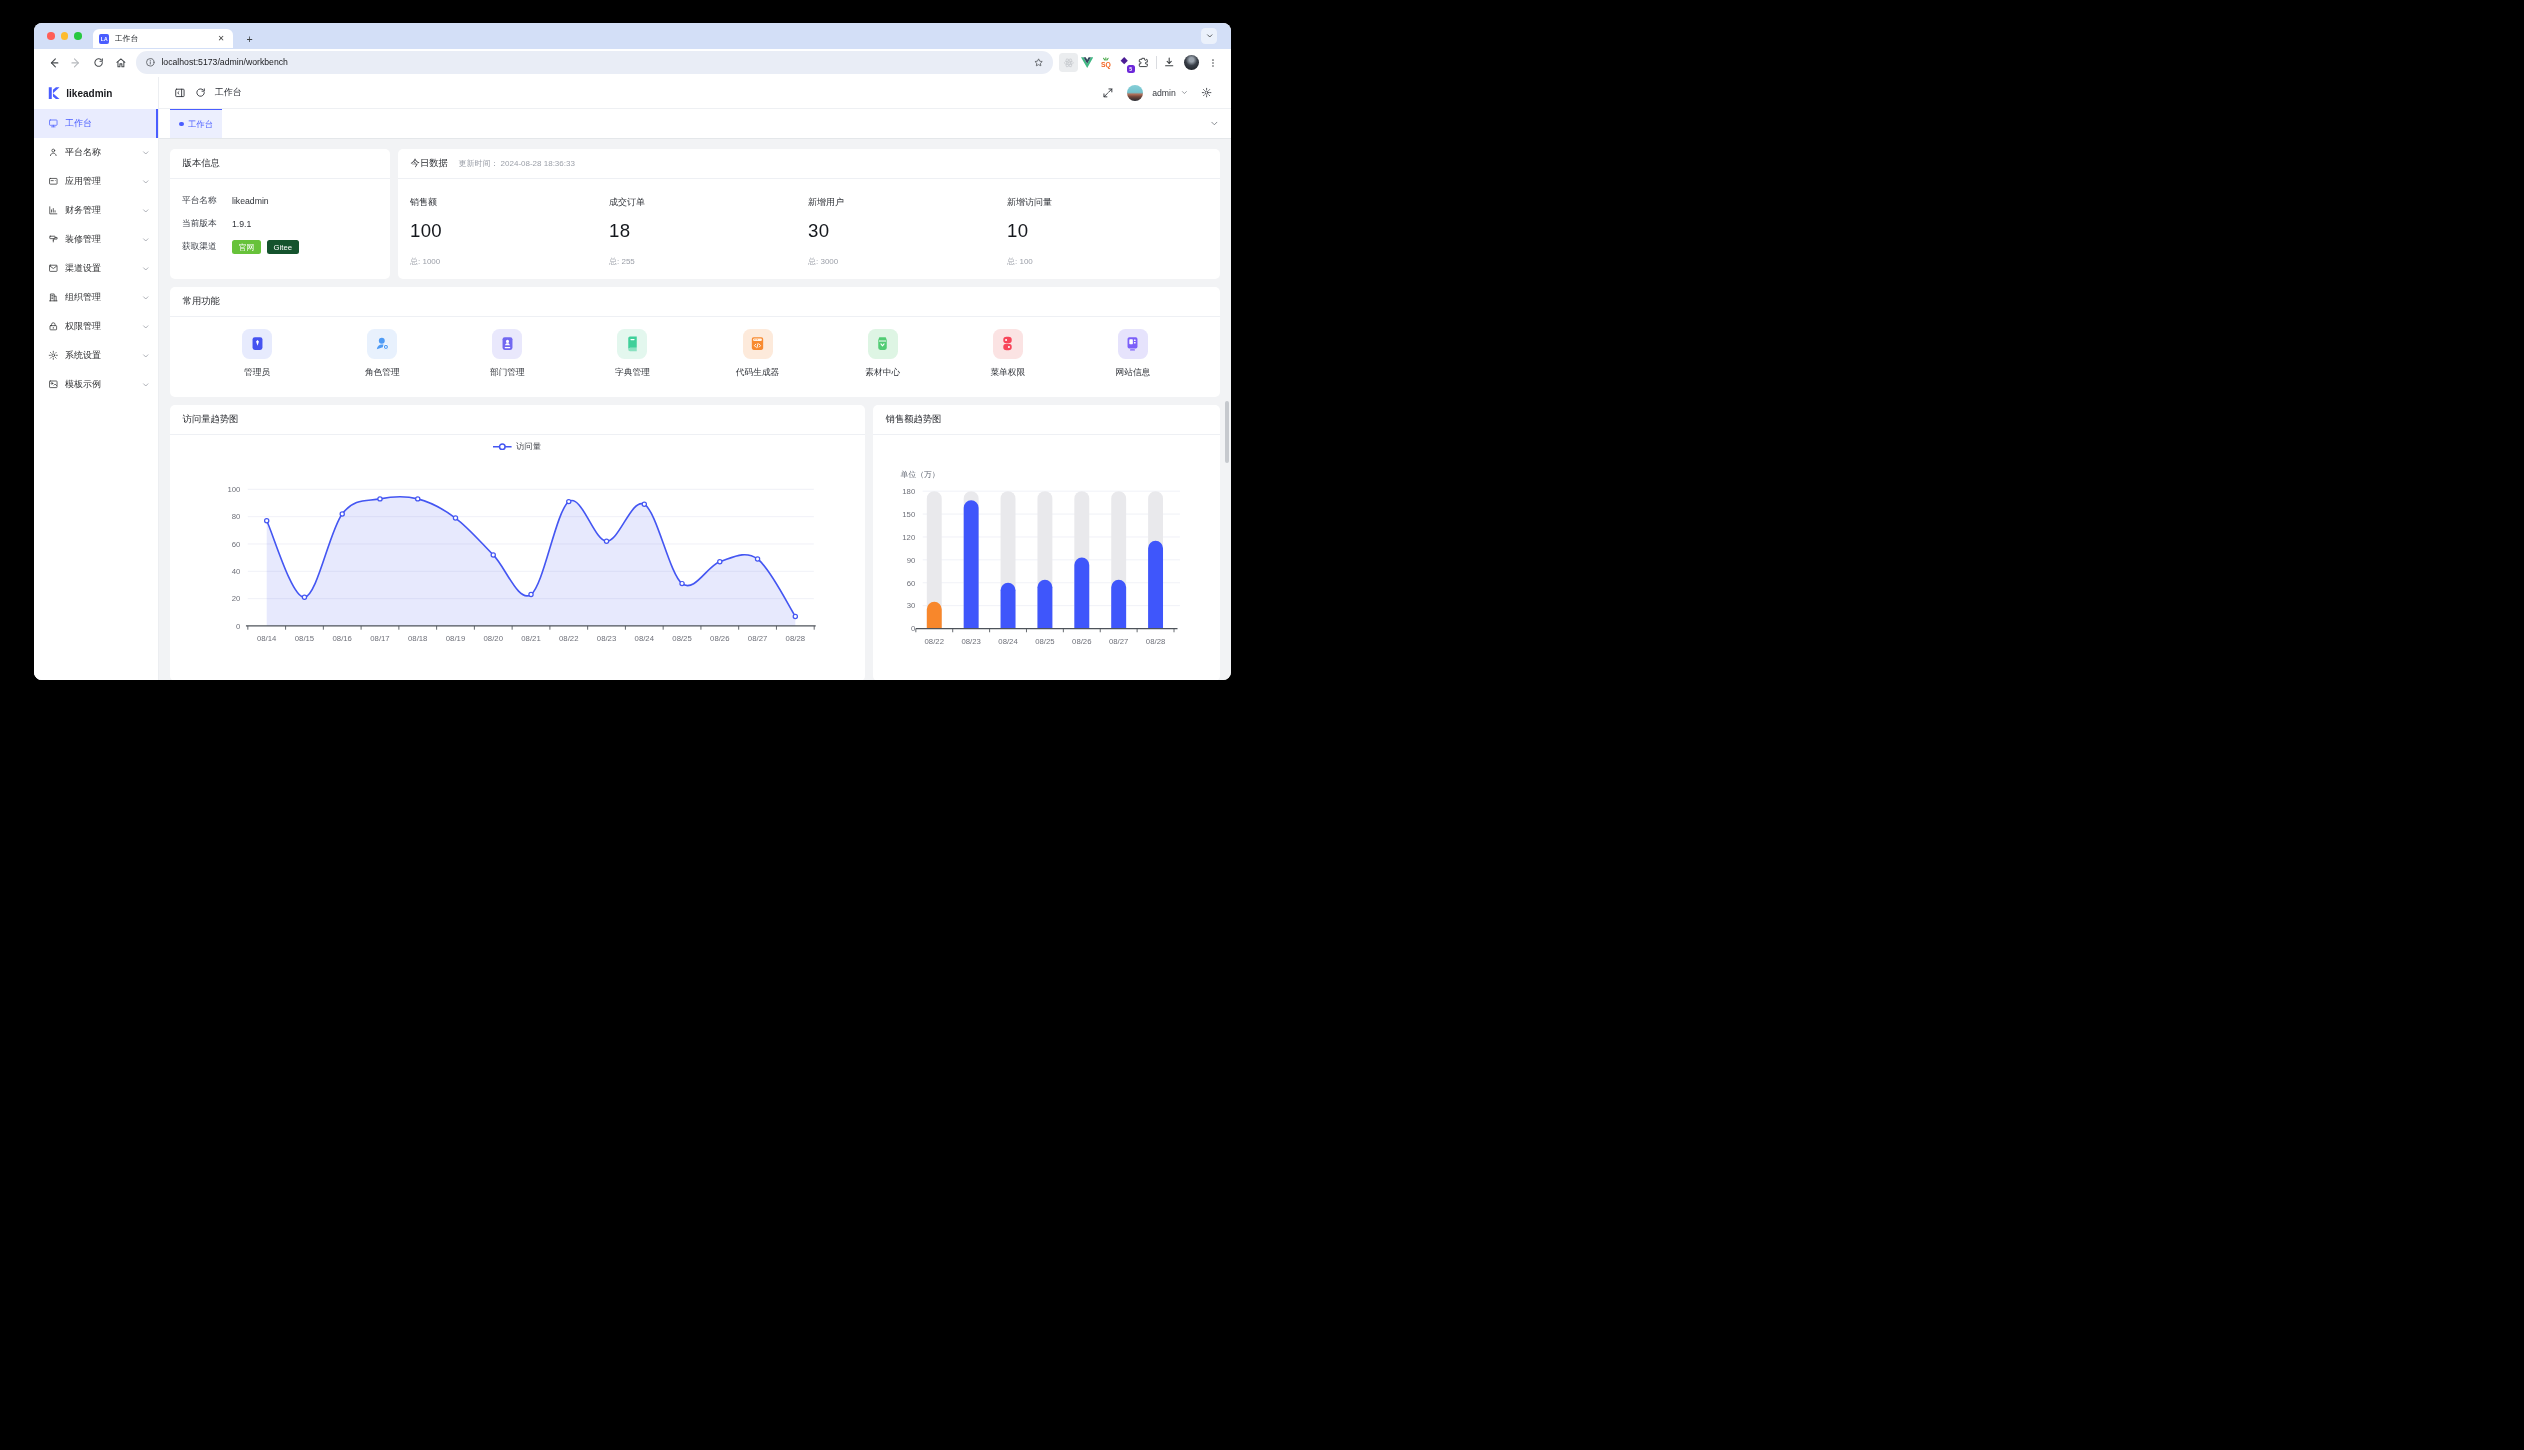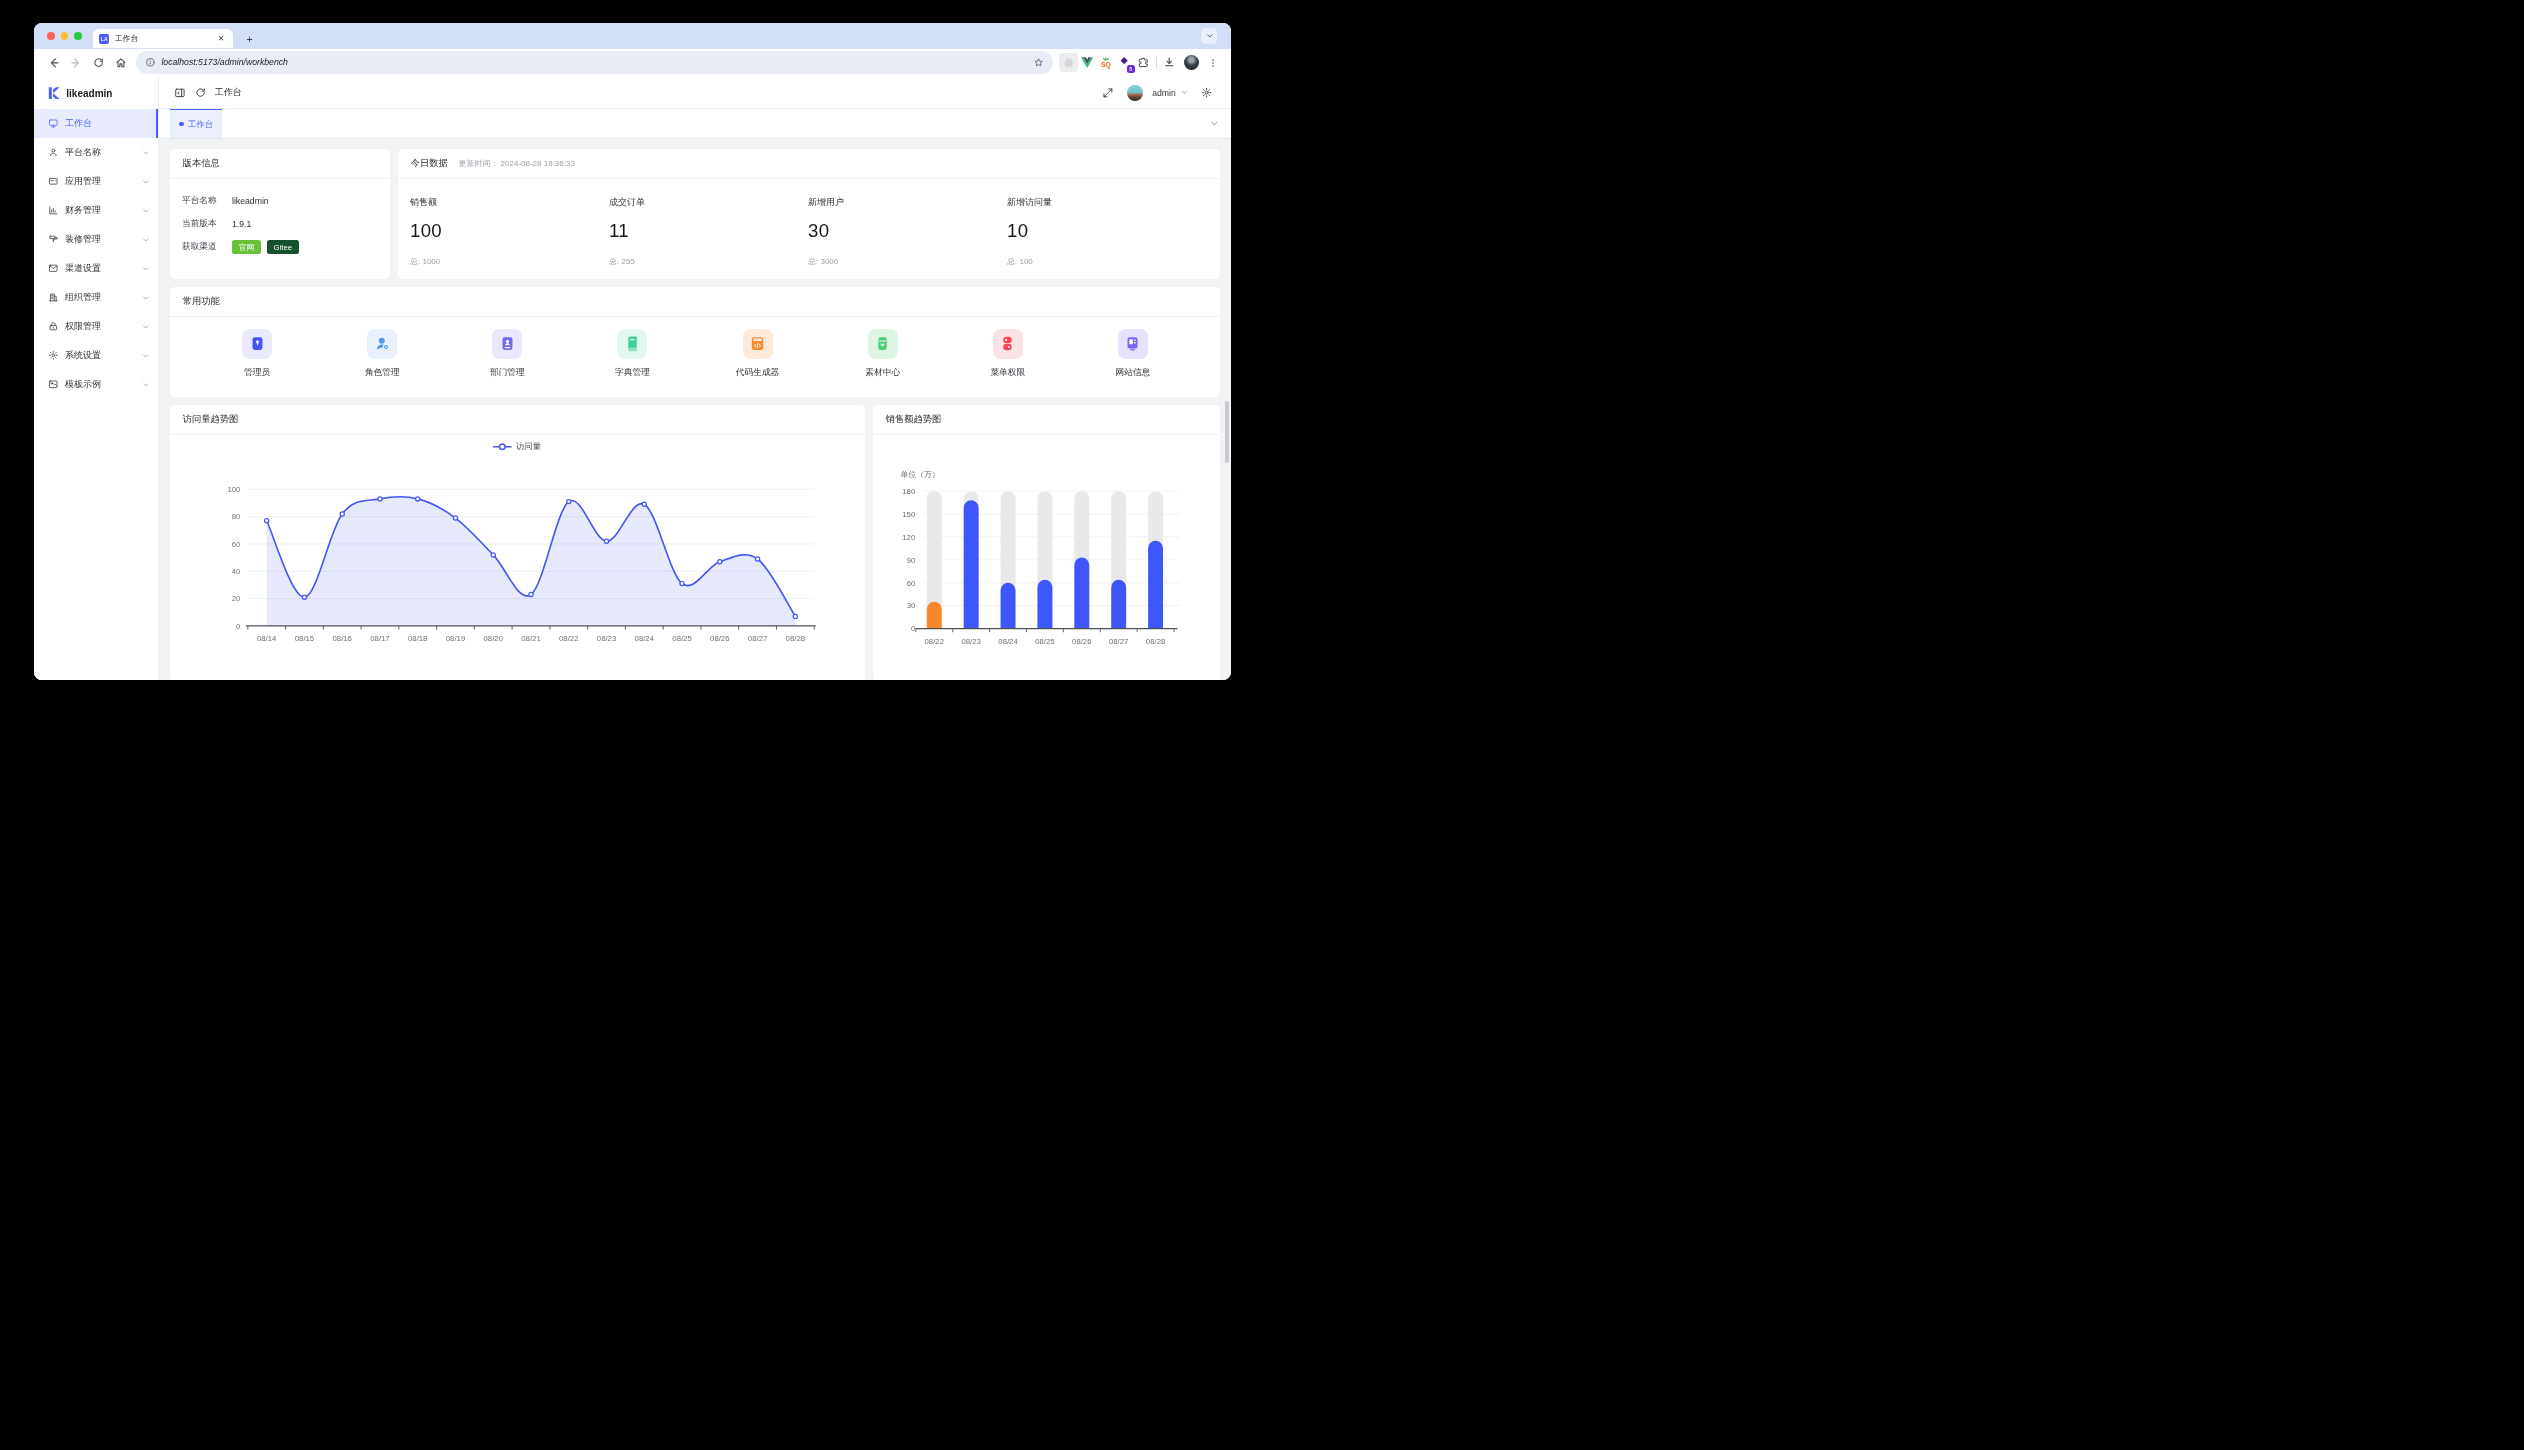--- a/index.html
+++ b/index.html
@@ -14,21 +14,21 @@
   .t-red{background:#ff5f57;} .t-yellow{background:#febc2e;} .t-green{background:#28c840;}
   .tab{position:absolute;left:59px;top:6.2px;width:140px;height:19px;background:#fff;border-radius:6.2px 6.2px 0 0;display:flex;align-items:center;padding:0 6.2px;}
   .favicon{width:10px;height:10px;border-radius:1.9px;background:#4a5dff;color:#fff;font-size:5px;font-weight:bold;display:flex;align-items:center;justify-content:center;flex:none;}
   .tab-title{font-size:7.8px;color:#1f2328;margin-left:5.6px;flex:1;white-space:nowrap;overflow:hidden;}
   .tab-close{font-size:8px;color:#444;width:11.2px;height:11.2px;display:flex;align-items:center;justify-content:center;border-radius:50%;}
   .newtab{position:absolute;left:208px;top:8px;width:15px;height:15px;color:#3c4043;font-size:10.6px;display:flex;align-items:center;justify-content:center;border-radius:50%;}
   .strip-chevron{position:absolute;right:13.7px;top:5px;width:16px;height:16px;border-radius:4.3px;background:rgba(255,255,255,.55);display:flex;align-items:center;justify-content:center;color:#3c4043;}
   .addressbar{position:absolute;left:0;top:25.5px;width:100%;height:29px;background:#fff;border-bottom:0.6px solid #e3e5e8;display:flex;align-items:center;padding:0 8.7px;}
   .nav-ic{width:22.4px;height:22.4px;display:flex;align-items:center;justify-content:center;flex:none;color:#474b4f;}
   .nav-ic.disabled{color:#b6b9bd;}
-  .urlpill{height:22.4px;flex:1;margin:0 6.2px 0 3.7px;background:#e9edf6;border-radius:11.2px;display:flex;align-items:center;padding:0 8.7px;min-width:0;font-style:italic;}
+  .urlpill{height:22.4px;flex:1;margin:0 6.2px 0 3.7px;background:#e9edf6;border-radius:11.2px;display:flex;align-items:center;padding:0 8.7px;min-width:0;}
   .url-text{font-size:8.7px;color:#202124;margin-left:6.2px;flex:1;white-space:nowrap;overflow:hidden;}
   .ext{width:18.6px;height:18.6px;display:flex;align-items:center;justify-content:center;flex:none;position:relative;}
   .ext-sep{width:0.6px;height:12.4px;background:#dadce0;margin:0 3.7px;flex:none;}
   .chrome-avatar{width:15px;height:15px;border-radius:50%;flex:none;background:radial-gradient(circle at 50% 32%,#9aa3ad 0 17%,#3a4049 45%,#14171c 100%);margin:0 5px;}
   .react-bg{background:#ebedef;border-radius:3.7px;}
   .badge5{position:absolute;right:-1.2px;bottom:-1.2px;width:8px;height:8px;border-radius:2.5px;background:#6d28d9;color:#fff;font-size:5.3px;font-weight:bold;display:flex;align-items:center;justify-content:center;}
 
   
   .app{position:absolute;left:0;top:54px;width:100%;bottom:0;background:#f2f3f5;}
   .sidebar{position:absolute;left:0;top:0;width:125px;height:100%;background:#fff;border-right:0.6px solid #eceef1;}
@@ -449,21 +449,21 @@
               <span class="upd">更新时间： 2024-08-28 18:36:33</span>
             </div>
             <div class="stats" id="stats">
                   <div class="stat">
                     <div class="stat-label">销售额</div>
                     <div class="stat-value">100</div>
                     <div class="stat-total">总: 1000</div>
                   </div>
                   <div class="stat">
                     <div class="stat-label">成交订单</div>
-                    <div class="stat-value">11</div>
+                    <div class="stat-value">18</div>
                     <div class="stat-total">总: 255</div>
                   </div>
                   <div class="stat">
                     <div class="stat-label">新增用户</div>
                     <div class="stat-value">30</div>
                     <div class="stat-total">总: 3000</div>
                   </div>
                   <div class="stat">
                     <div class="stat-label">新增访问量</div>
                     <div class="stat-value">10</div>

